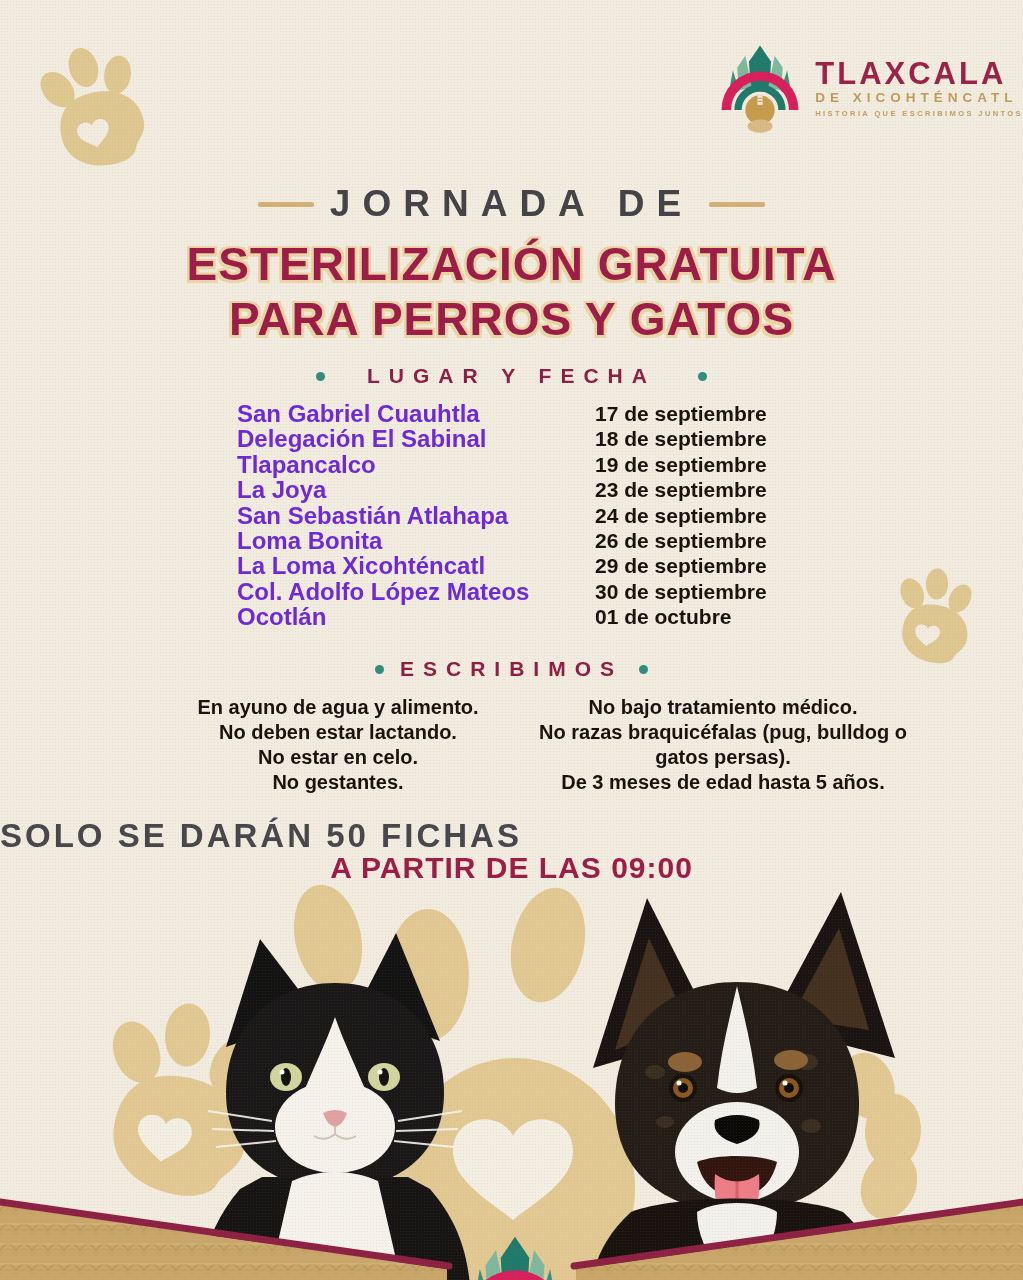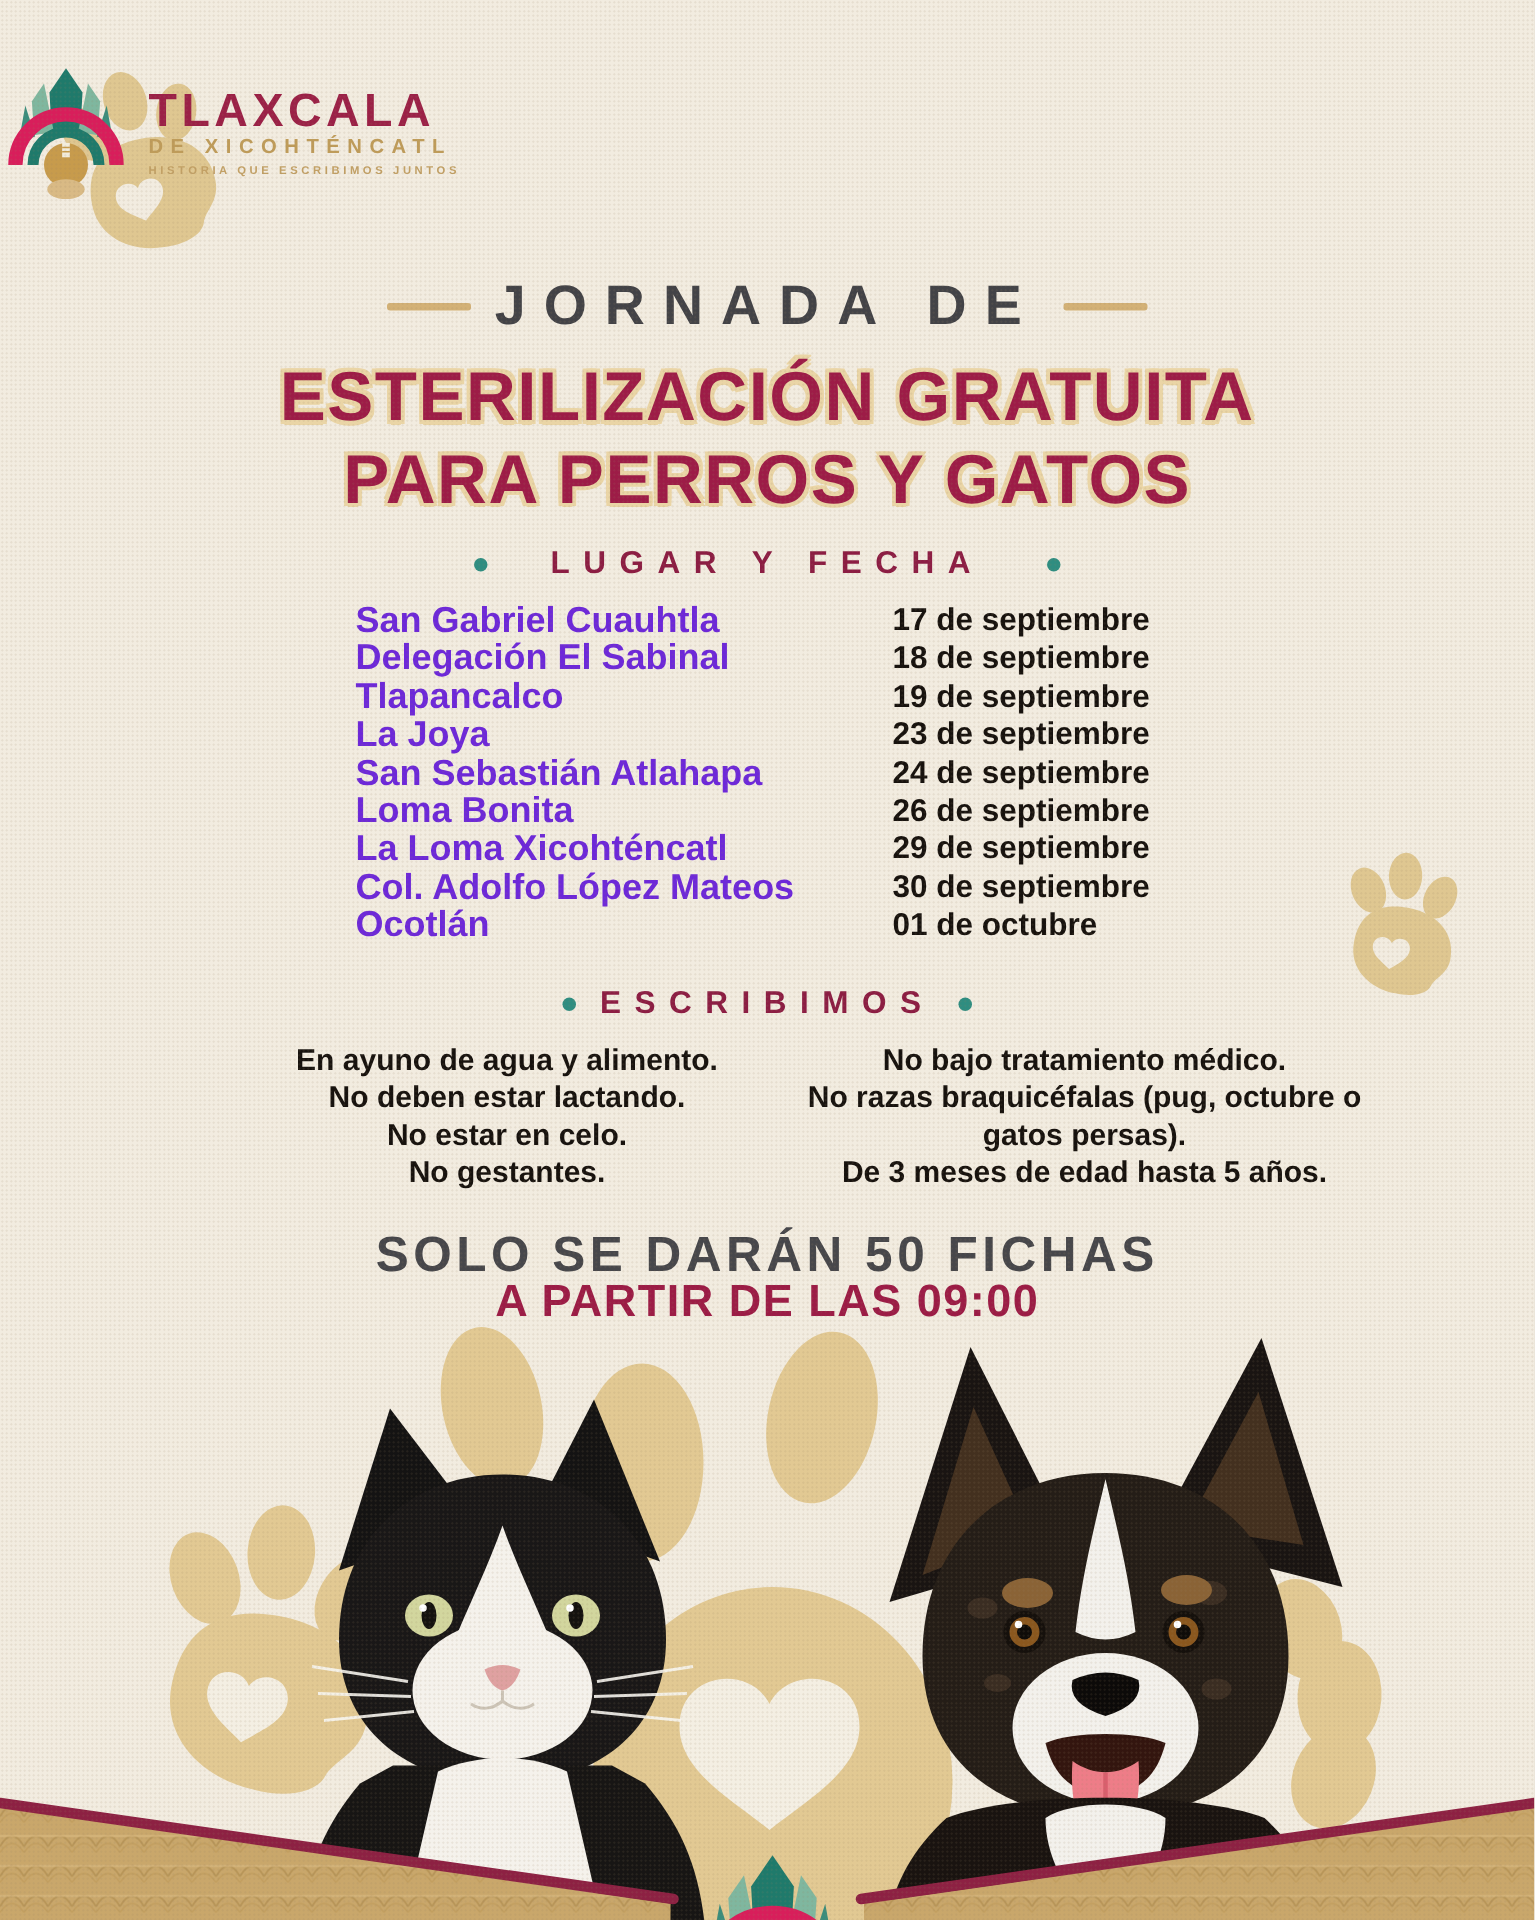--- a/index.html
+++ b/index.html
@@ -14,21 +14,21 @@
     content:""; position:absolute; inset:0; z-index:6; pointer-events:none; opacity:.28;
     background-image:radial-gradient(rgba(150,128,96,.5) .6px, transparent .7px);
     background-size:3px 3px;
   }
   .abs{ position:absolute; }
   .layer-bg{ left:0; top:0; z-index:1; }
   .layer-pets{ z-index:2; }
   .layer-band{ left:0; top:1195px; z-index:3; }
 
   
-  .logo{ top:42px; left:0; right:0; display:flex; justify-content:flex-start; align-items:center; gap:11px; z-index:4; }
+  .logo{ top:42px; left:0; right:0; display:flex; justify-content:flex-end; align-items:center; gap:11px; z-index:4; }
   .logo-text{ display:flex; flex-direction:column; align-items:flex-start; }
   .logo-title{ font-size:31px; font-weight:bold; letter-spacing:3px; color:#9b2147; line-height:1.05; }
   .logo-sub{ font-size:13.5px; font-weight:bold; letter-spacing:5px; color:#bf9c5a; margin-top:0; }
   .logo-tag{ font-size:7.5px; font-weight:bold; letter-spacing:2.4px; color:#c2a065; margin-top:4px; }
 
   
   .kicker{ top:183px; left:0; right:0; display:flex; justify-content:center; align-items:center; gap:16px; z-index:4; }
   .kicker-label{ font-size:37px; font-weight:bold; letter-spacing:12px; color:#434347; }
   .dash{ width:56px; height:5px; background:#d3b176; border-radius:2px; }
 
@@ -50,21 +50,21 @@
   .sched-row{ display:flex; line-height:25.4px; }
   .place{ flex:0 0 358px; font-size:24px; font-weight:bold; color:#6d28d9; }
   .date { font-size:21px; font-weight:bold; color:#17120e; }
 
   
   .req-col{ z-index:4; text-align:center; font-size:20px; font-weight:bold; color:#17120e; line-height:25px; }
   .req-left { top:695px; left:168px; width:340px; }
   .req-right{ top:695px; left:528px; width:390px; }
 
   
-  .tickets-1{ top:817px; left:0; right:0; text-align:center; font-size:33px; font-weight:bold; letter-spacing:3px; color:#47474b; z-index:4; }
+  .tickets-1{ top:817px; left:0; right:0; text-align:left; font-size:33px; font-weight:bold; letter-spacing:3px; color:#47474b; z-index:4; }
   .tickets-2{ top:851px; left:0; right:0; text-align:center; font-size:30px; font-weight:bold; letter-spacing:1px; color:#9c1c46; z-index:4; }
 </style>
 </head>
 <body>
 
 <div class="poster">
 
   <svg width="0" height="0" style="position:absolute" aria-hidden="true">
     <defs>
       <path id="heartPath" d="M0,-16 C-9,-34 -40,-30 -40,-6 C-40,14 -16,27 0,40 C16,27 40,14 40,-6 C40,-30 9,-34 0,-16 Z"></path>
@@ -194,21 +194,21 @@
   </div>
 
   <div class="abs req-col req-left">
     <div>En ayuno de agua y alimento.</div>
     <div>No deben estar lactando.</div>
     <div>No estar en celo.</div>
     <div>No gestantes.</div>
   </div>
   <div class="abs req-col req-right">
     <div>No bajo tratamiento médico.</div>
-    <div>No razas braquicéfalas (pug, octubre o gatos persas).</div>
+    <div>No razas braquicéfalas (pug, bulldog o gatos persas).</div>
     <div>De 3 meses de edad hasta 5 años.</div>
   </div>
 
   <div class="abs tickets-1">SOLO SE DARÁN 50 FICHAS</div>
   <div class="abs tickets-2">A PARTIR DE LAS 09:00</div>
 
   <svg class="abs layer-pets" style="left:180px; top:925px;" width="310" height="360" viewBox="0 0 310 360">
     <path d="M46,122 L80,14 L138,90 Z" fill="#141313"></path>
     <path d="M176,86 L216,8 L260,116 Z" fill="#141313"></path>
     <path d="M155,58 C92,58 46,102 46,168 C46,230 94,264 155,264 C216,264 264,230 264,168 C264,102 218,58 155,58 Z" fill="#191717"></path>

